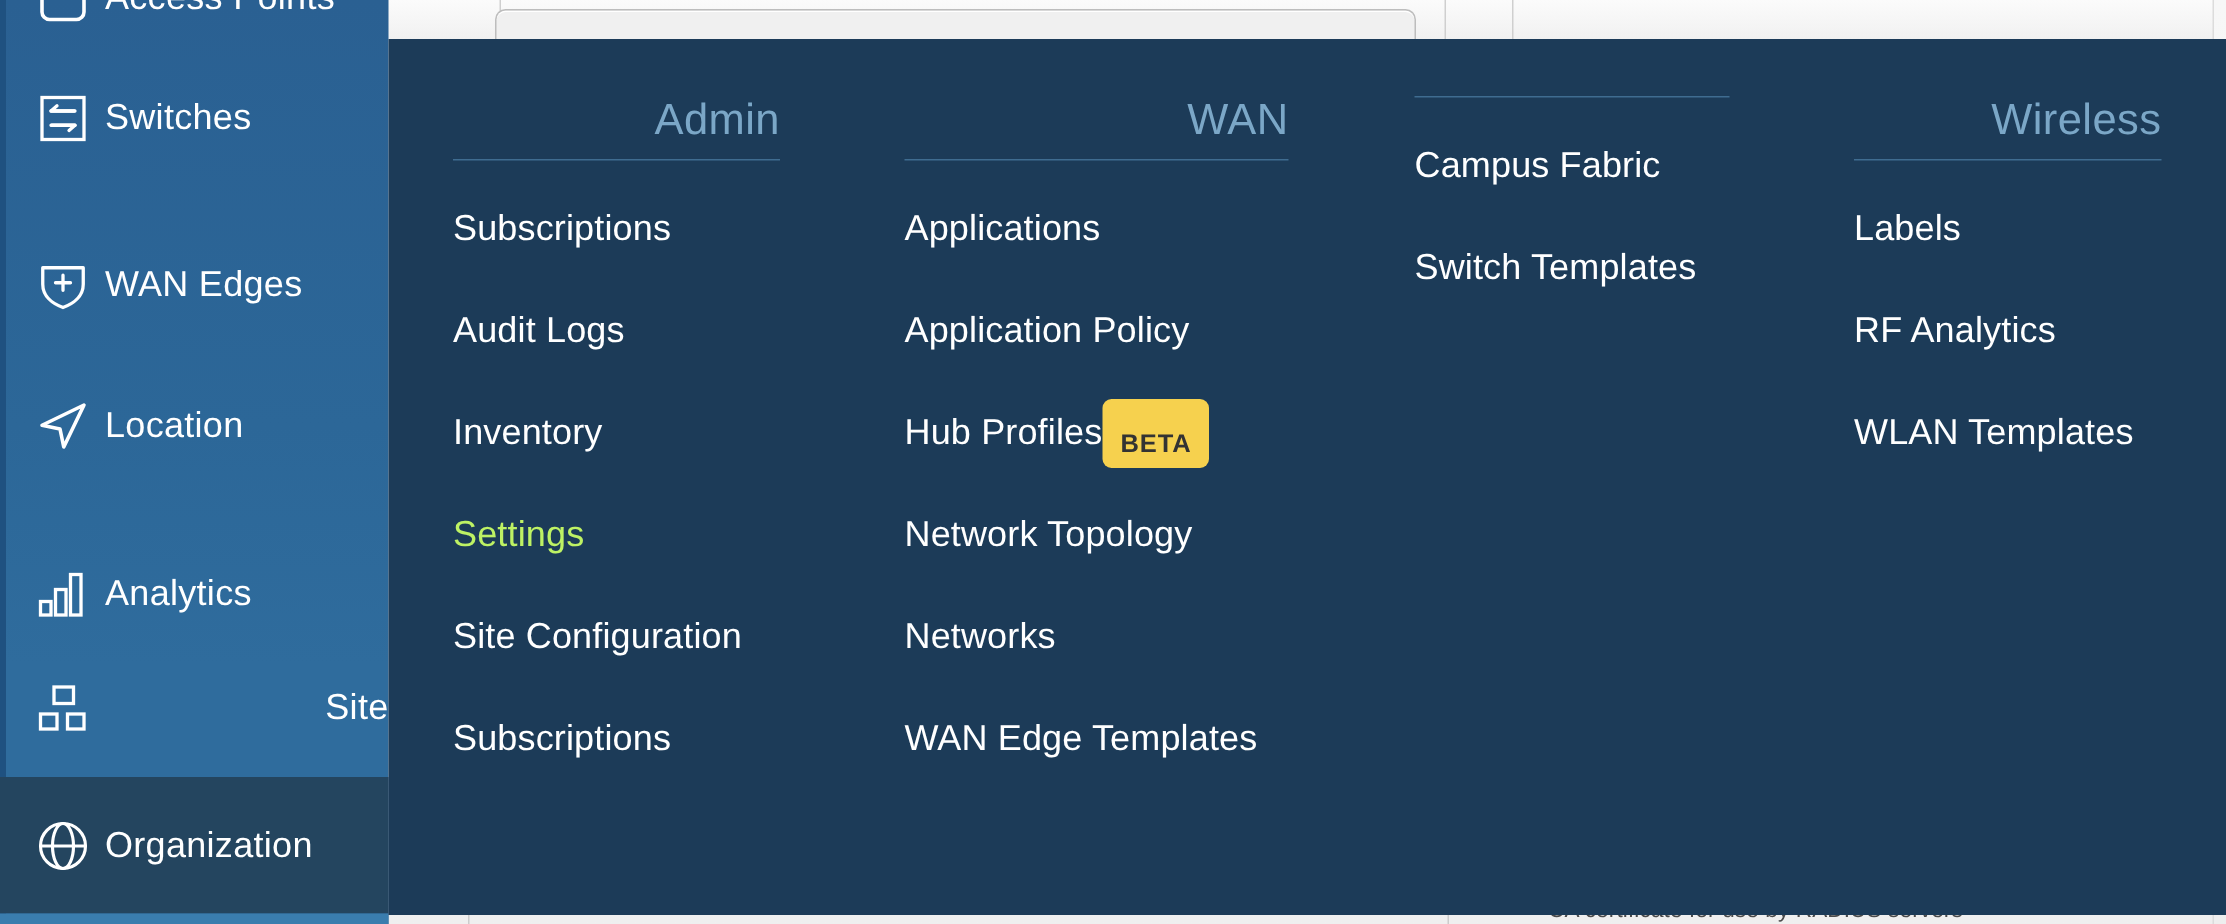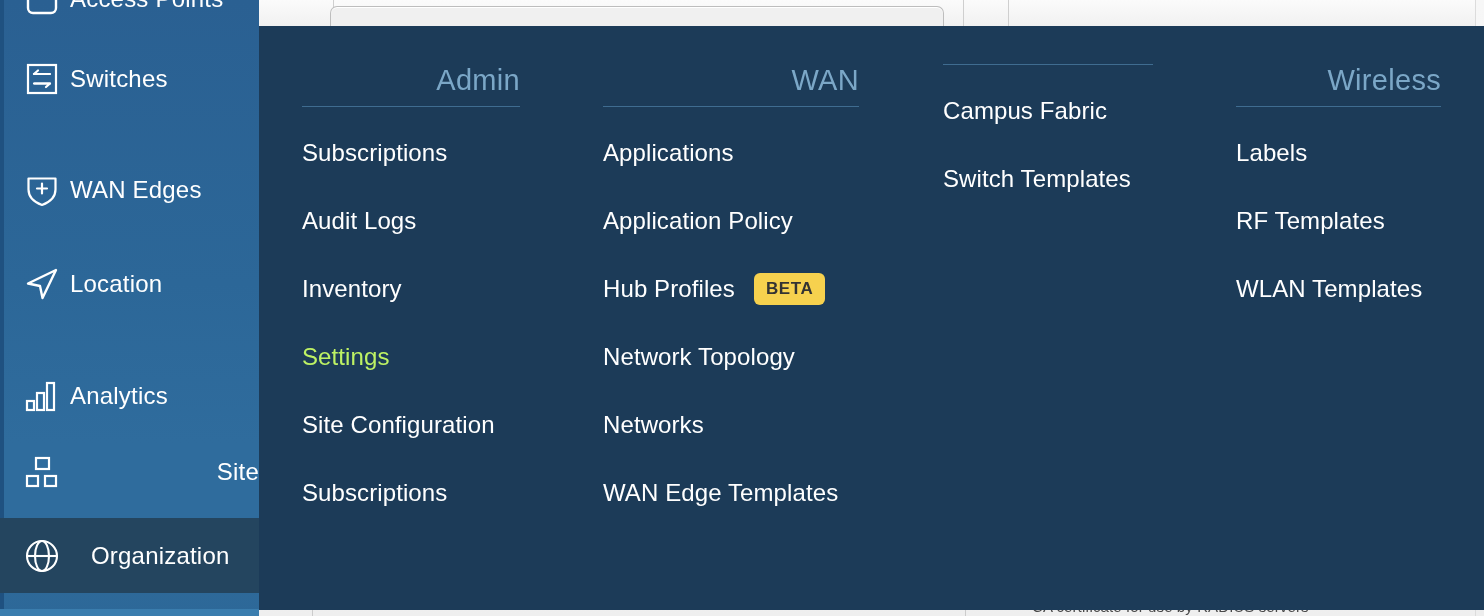--- a/index.html
+++ b/index.html
@@ -85,24 +85,24 @@
   }
   .col-rule { height:1px; background:#3f6c90; margin-bottom:12px; }
   .menu-item {
     position:relative;
     display:flex; align-items:center;
     color:#ffffff; font-size:24px; font-weight:400; letter-spacing:0.1px;
     height:68px; white-space:nowrap;
   }
   .menu-item.dim { color:#bef264; }
   .beta-badge {
-    display:inline-block; margin-left:19px;
+    display:inline-block; 
     background:#f6d14e; color:#333333;
     font-size:17px; font-weight:700; letter-spacing:0.6px;
-    padding:7px 12px 8px; border-radius:6px; line-height:1;
+    padding:21px 12px 8px; border-radius:6px; line-height:1;
   }
   .highlight-box {
     position:absolute; left:290px; top:389px; width:122px; height:53px;
     border:4px solid #ea5a2b; border-radius:3px;
     pointer-events:none;
   }
 </style>
 </head>
 <body>
 
@@ -188,21 +188,21 @@
       <span class="nav-icon">
         <svg width="40" height="40" viewBox="0 0 40 40" fill="none" stroke="#ffffff" stroke-width="2.2">
           <rect x="14" y="6" width="13" height="11"></rect>
           <rect x="5" y="24" width="11" height="10"></rect>
           <rect x="23" y="24" width="11" height="10"></rect>
         </svg>
       </span>
       <span class="nav-label">Site</span>
     </div>
 
-    <div class="nav-item org" style="top:518px; height:75px;gap:21px;">
+    <div class="nav-item org" style="top:518px; height:91px;">
       <span class="nav-icon">
         <svg width="42" height="42" viewBox="0 0 42 42" fill="none" stroke="#ffffff" stroke-width="2.1">
           <circle cx="21" cy="21" r="15"></circle>
           <ellipse cx="21" cy="21" rx="7" ry="15"></ellipse>
           <path d="M6 21h30"></path>
         </svg>
       </span>
       <span class="nav-label">Organization</span>
     </div>
 
@@ -240,21 +240,21 @@
       <section class="col" style="left:684px; top:38px; width:210px;">
         <div class="col-rule"></div>
         <div class="menu-item">Campus Fabric</div>
         <div class="menu-item">Switch Templates</div>
       </section>
 
       <section class="col" style="left:977px; top:38px; width:205px;">
         <div class="col-head">Wireless</div>
         <div class="col-rule"></div>
         <div class="menu-item">Labels</div>
-        <div class="menu-item">RF Templates</div>
+        <div class="menu-item">RF Analytics</div>
         <div class="menu-item">WLAN Templates</div>
       </section>
 
     </div>
   </div>
 
   <div class="highlight-box"></div>
 
 </div>
 

